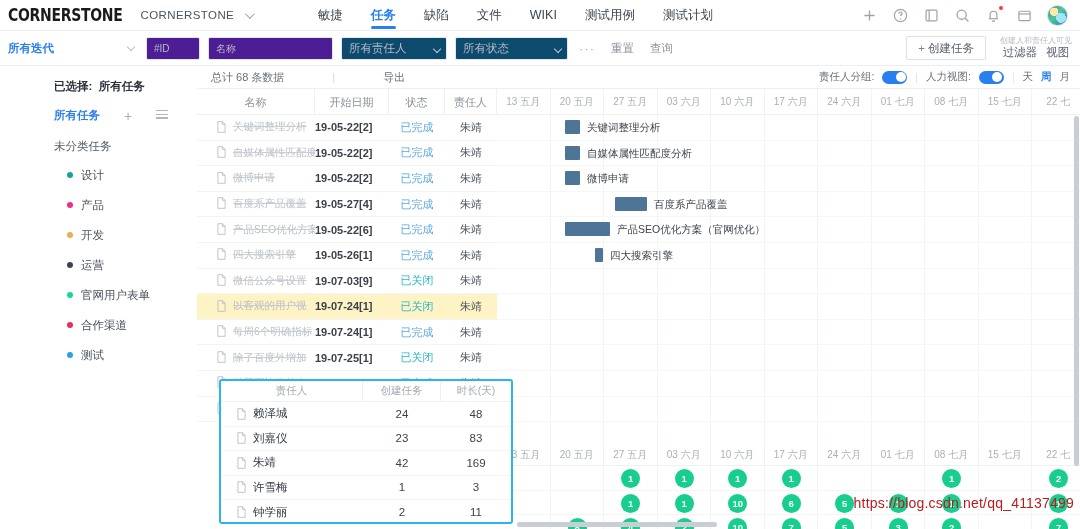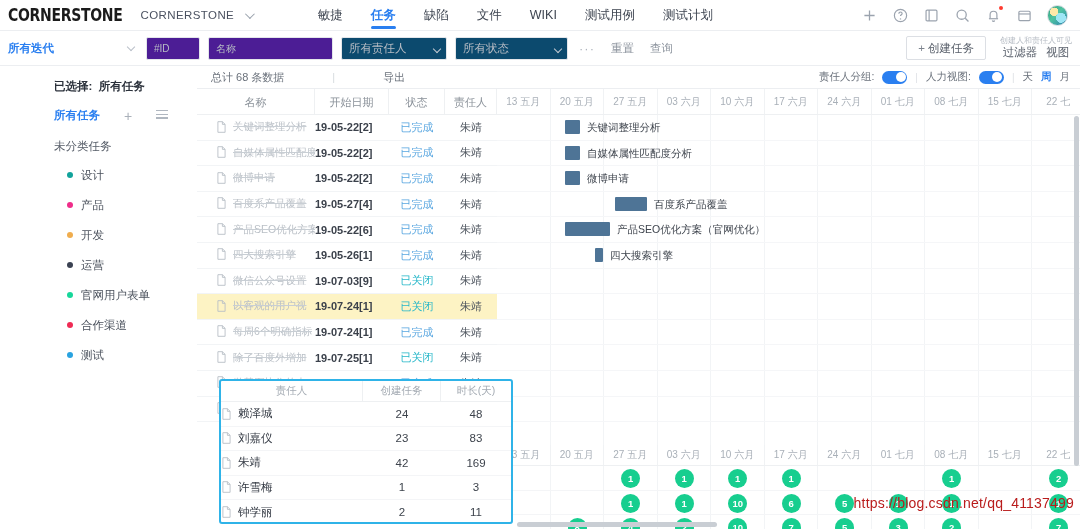--- a/index.html
+++ b/index.html
@@ -225,21 +225,21 @@
   }
   .ov-h { height:21px; display:flex; border-bottom:1px solid #eef0f2; }
   .ov-h div {
     font-size:10.5px; color:#a4abb3; display:flex; align-items:center;
     justify-content:center; border-right:1px solid #eef0f2;
   }
   .ov-c1 { width:142px; } .ov-c2 { width:78px; } .ov-c3 { width:70px; border-right:none !important; }
   .ov-r { height:24.5px; display:flex; border-bottom:1px solid #f4f5f7; align-items:center; cursor:pointer; }
   .ov-r:last-child { border-bottom:none; }
   .ov-n {
-    width:142px; display:flex; align-items:center; padding-left:1px;
+    width:142px; display:flex; align-items:center; padding-left:16px;
     font-size:11.5px; color:#343a44;
   }
   .ov-n .fic { margin-right:7px; }
   .ov-v { width:78px; text-align:center; font-size:11.5px; color:#3d434c; }
   .ov-v2 { width:70px; text-align:center; font-size:11.5px; color:#3d434c; }
 
   
   .hl-head {
     position:absolute; left:300px; top:379px; width:583px; height:21px;
     display:flex; border-bottom:1px solid #eef0f2; background:#fff; z-index:10;

